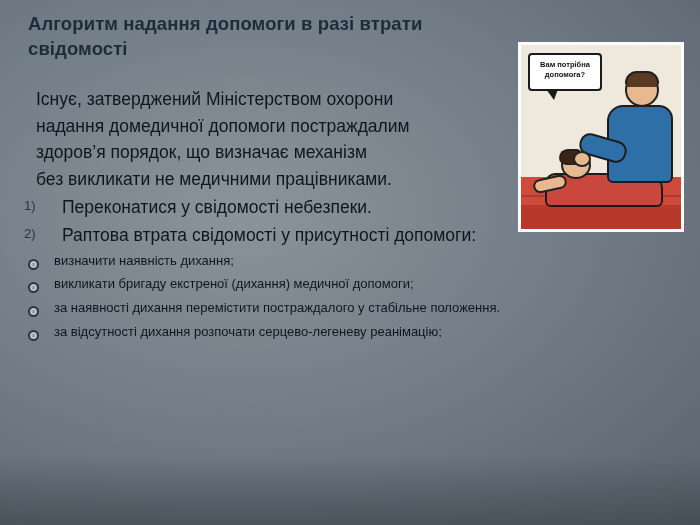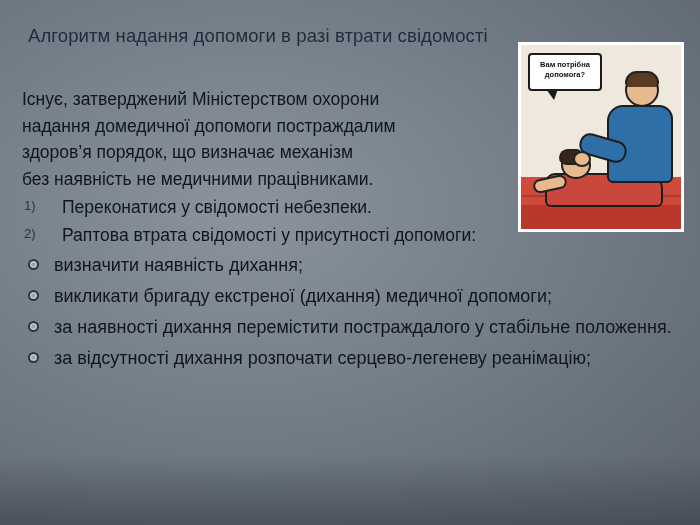--- a/index.html
+++ b/index.html
@@ -24,39 +24,38 @@
     left: 0; right: 0; bottom: 0;
     height: 70px;
     background: linear-gradient(to bottom, rgba(70,78,88,0) 0%, rgba(52,59,68,0.55) 100%);
     pointer-events: none;
   }
   .title {
     position: absolute;
     left: 28px; top: 12px;
     width: 470px;
     font-size: 18.5px;
-    font-weight: normal;
+    font-weight: bold;
     color: #1d2b3a;
     line-height: 1.35;
     letter-spacing: 0.1px;
-    margin-top: 12px;
   }
   .body-block {
     position: absolute;
     left: 22px; top: 86px;
     width: 660px;
     color: #121820;
   }
   .para {
     font-size: 17.5px;
     line-height: 1.52;
     width: 500px;
     color: #10161d;
   }
-  .para div { white-space: nowrap; }
+  .para div { white-space: nowrap; margin-left: 14px; }
   ol.numbered {
     list-style: none;
     margin: 2px 0 0 0;
     padding: 0;
   }
   ol.numbered li {
     position: relative;
     font-size: 17.5px;
     line-height: 1.55;
     padding-left: 40px;
@@ -68,21 +67,21 @@
     font-size: 13px;
     color: #2a3340;
   }
   ul.bulleted {
     list-style: none;
     margin: 3px 0 0 0;
     padding: 0;
   }
   ul.bulleted li {
     position: relative;
-    font-size: 18px;
+    font-size: 13px;
     line-height: 1.45;
     padding-left: 32px;
     margin-bottom: 5px;
     color: #10161d;
   }
   ul.bulleted li .dot {
     position: absolute;
     left: 6px; top: 7px;
     width: 11px; height: 11px;
     border-radius: 50%;
@@ -197,21 +196,21 @@
 <div class="slide">
 
   <div class="title">Алгоритм надання допомоги в разі втрати свідомості</div>
 
   <div class="body-block">
 
     <div class="para">
       <div>Існує, затверджений Міністерством охорони</div>
       <div>надання домедичної допомоги постраждалим</div>
       <div>здоров’я порядок, що визначає механізм</div>
-      <div>без наявність не медичними працівниками.</div>
+      <div>без викликати не медичними працівниками.</div>
     </div>
 
     <ol class="numbered">
       <li>
         <span class="num">1)</span>
         <span>Переконатися у свідомості небезпеки.</span>
       </li>
       <li>
         <span class="num">2)</span>
         <span>Раптова втрата свідомості у присутності допомоги:</span>

